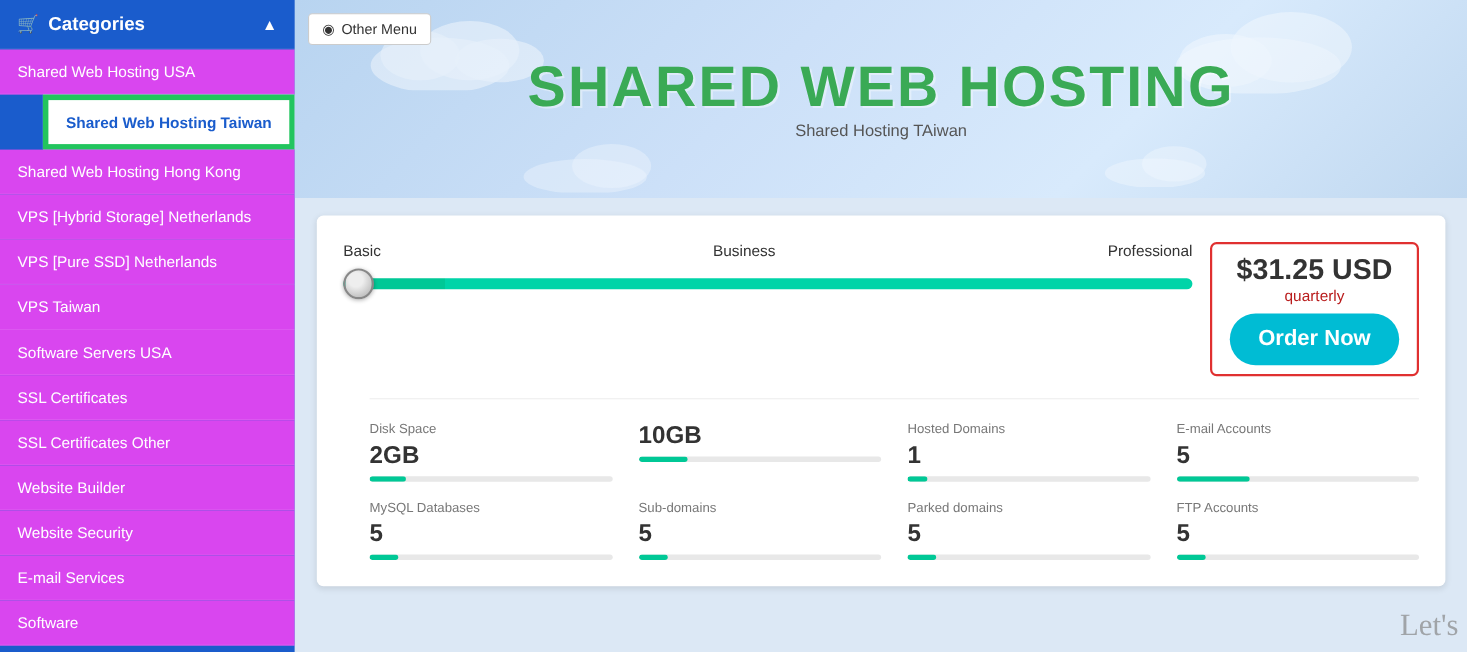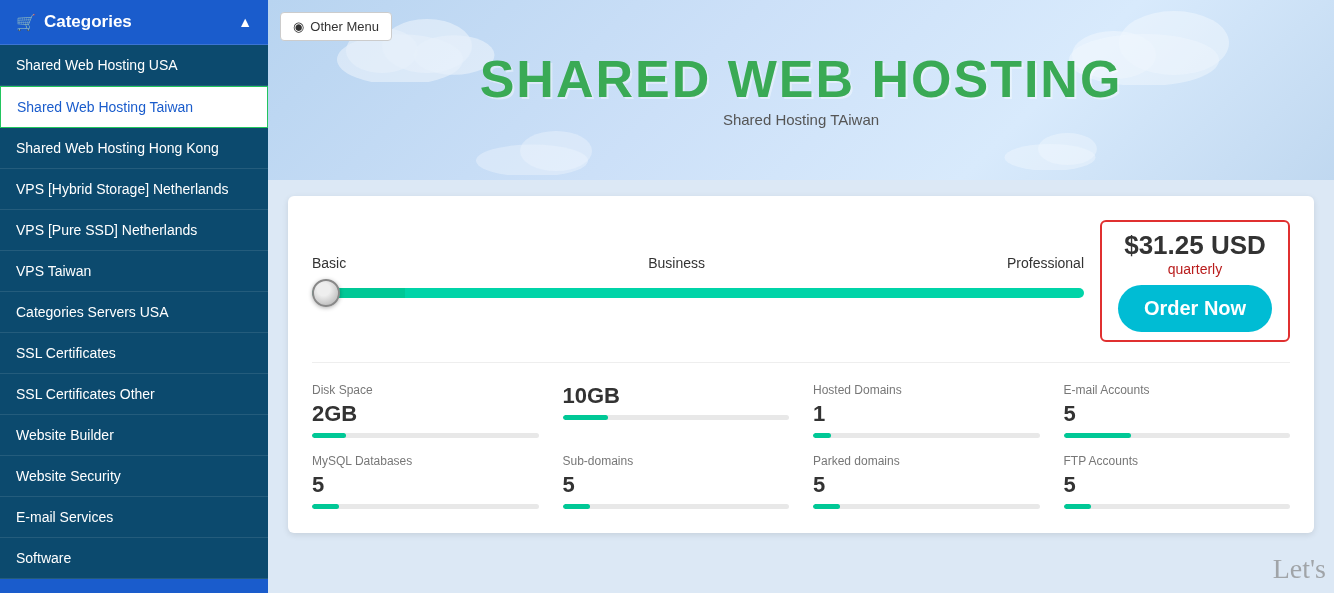--- a/index.html
+++ b/index.html
@@ -36,27 +36,28 @@
     }
     .chevron-icon {
       font-size: 14px;
     }
     .sidebar-item {
       color: #fff;
       font-size: 14px;
       padding: 12px 16px;
       border-bottom: 1px solid rgba(255,255,255,0.1);
       cursor: pointer;
-      background: #0c4a6e;
+      background: #d946ef;
     }
     .sidebar-item.active {
       background: #fff;
       color: #1a5ccc;
-      border: 1px solid #22c55e;
-      font-weight: normal;
+      border: 5px solid #22c55e;
+      font-weight: bold;
+      margin-left: 39px;
     }
 
     
     .main {
       flex: 1;
       height: 593px;
       overflow-y: auto;
       background: #dce8f5;
       position: relative;
     }
@@ -112,21 +113,20 @@
       background: #fff;
       margin: 16px 20px;
       border-radius: 6px;
       padding: 24px;
       box-shadow: 0 2px 6px rgba(0,0,0,0.1);
     }
 
     
     .plan-top {
       display: flex;
-      align-items: center;
       gap: 16px;
       margin-bottom: 16px;
     }
     .plan-slider-area {
       flex: 1;
     }
     .plan-labels {
       display: flex;
       justify-content: space-between;
       font-size: 14px;
@@ -193,20 +193,21 @@
     }
 
     
     .stats-grid {
       display: grid;
       grid-template-columns: repeat(4, 1fr);
       gap: 16px 24px;
       margin-top: 20px;
       border-top: 1px solid #eee;
       padding-top: 20px;
+      margin-left: 24px;
     }
     .stat-item {}
     .stat-label {
       font-size: 12px;
       color: #777;
       margin-bottom: 4px;
     }
     .stat-value {
       font-size: 22px;
       font-weight: bold;
@@ -253,21 +254,21 @@
     </div>
     <span class="chevron-icon">▲</span>
   </div>
   <div id="sidebar-items">
       <div class="sidebar-item">Shared Web Hosting USA</div>
       <div class="sidebar-item active">Shared Web Hosting Taiwan</div>
       <div class="sidebar-item">Shared Web Hosting Hong Kong</div>
       <div class="sidebar-item">VPS [Hybrid Storage] Netherlands</div>
       <div class="sidebar-item">VPS [Pure SSD] Netherlands</div>
       <div class="sidebar-item">VPS Taiwan</div>
-      <div class="sidebar-item">Categories Servers USA</div>
+      <div class="sidebar-item">Software Servers USA</div>
       <div class="sidebar-item">SSL Certificates</div>
       <div class="sidebar-item">SSL Certificates Other</div>
       <div class="sidebar-item">Website Builder</div>
       <div class="sidebar-item">Website Security</div>
       <div class="sidebar-item">E-mail Services</div>
       <div class="sidebar-item">Software</div>
     </div>
 </div>
 
 <div class="main">

